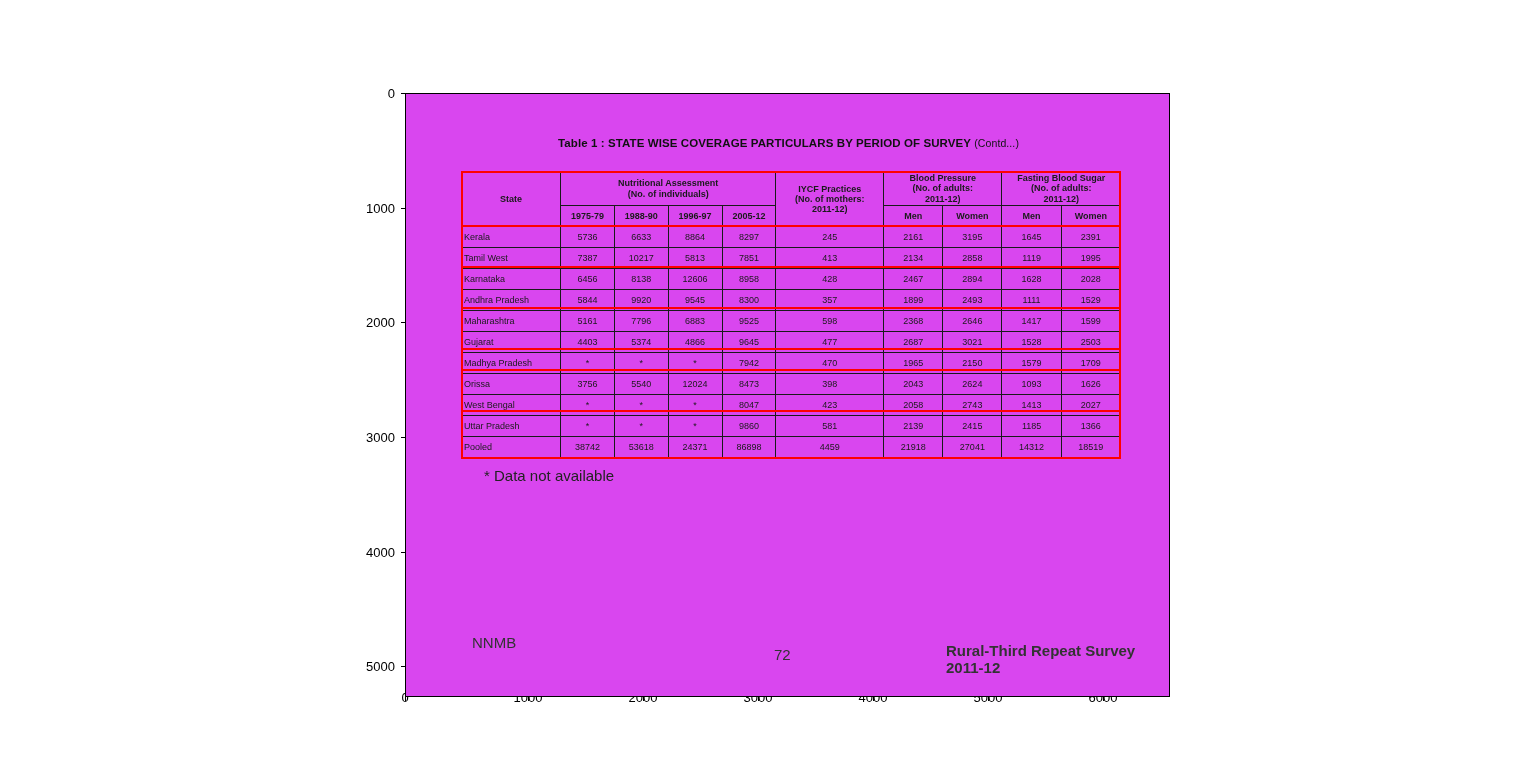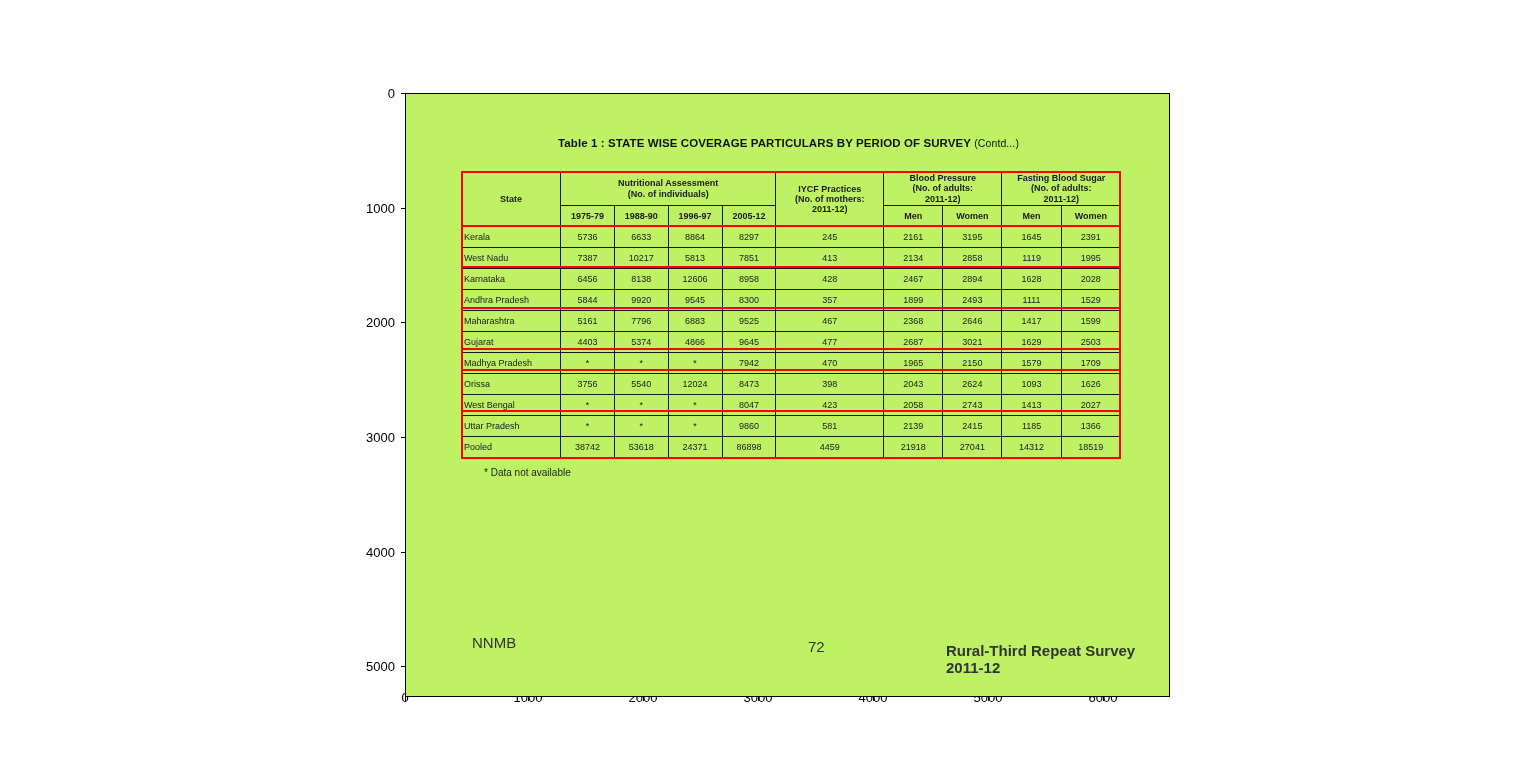--- a/index.html
+++ b/index.html
@@ -23,21 +23,21 @@
   }
 
   #axes-frame {
     position: absolute;
     left: 405px;
     top: 93px;
     width: 765px;
     height: 604px;
     border: 1px solid #000000;
     box-sizing: border-box;
-    background: #bef264;
+    background: #d946ef;
     overflow: hidden;
   }
 
   .ytick-wrap {
     position: absolute;
     width: 60px;
     text-align: right;
     font-size: 13px;
     color: #000;
   }
@@ -147,35 +147,35 @@
   .col-state  { width: 92px; }
   .col-na     { width: 50px; }
   .col-iycf   { width: 100px; }
   .col-bp     { width: 55px; }
   .col-fbs    { width: 55px; }
 
   #footnote {
     position: absolute;
     left: 78px;
     top: 373px;
-    font-size: 10px;
+    font-size: 15px;
     color: #222;
   }
 
   #page-footer {
     position: absolute;
     left: 0;
     top: 540px;
     width: 765px;
     height: 14px;
     font-size: 15px;
     color: #333;
   }
   #footer-left  { position: absolute; left: 66px;  top: 0; }
-  #footer-mid   { position: absolute; left: 368px; top: 4px; margin-left: 34px; }
+  #footer-mid   { position: absolute; left: 368px; top: 12px; }
   #footer-right { position: absolute; left: 540px; top: 8px; font-weight: bold; }
 </style>
 </head>
 <body>
 
 <div id="figure">
 
   <div class="ytick-wrap" style="left:335px; top:86px;">0</div>
   <div class="ytick-wrap" style="left:335px; top:201px;">1000</div>
   <div class="ytick-wrap" style="left:335px; top:315px;">2000</div>
@@ -268,21 +268,21 @@
               <td class="num">6633</td>
               <td class="num">8864</td>
               <td class="num">8297</td>
               <td class="num">245</td>
               <td class="num">2161</td>
               <td class="num">3195</td>
               <td class="num">1645</td>
               <td class="num">2391</td>
             </tr>
             <tr>
-              <td class="state-cell">West Nadu</td>
+              <td class="state-cell">Tamil West</td>
               <td class="num">7387</td>
               <td class="num">10217</td>
               <td class="num">5813</td>
               <td class="num">7851</td>
               <td class="num">413</td>
               <td class="num">2134</td>
               <td class="num">2858</td>
               <td class="num">1119</td>
               <td class="num">1995</td>
             </tr>
@@ -309,36 +309,36 @@
               <td class="num">2493</td>
               <td class="num">1111</td>
               <td class="num">1529</td>
             </tr>
             <tr>
               <td class="state-cell">Maharashtra</td>
               <td class="num">5161</td>
               <td class="num">7796</td>
               <td class="num">6883</td>
               <td class="num">9525</td>
-              <td class="num">467</td>
+              <td class="num">598</td>
               <td class="num">2368</td>
               <td class="num">2646</td>
               <td class="num">1417</td>
               <td class="num">1599</td>
             </tr>
             <tr>
               <td class="state-cell">Gujarat</td>
               <td class="num">4403</td>
               <td class="num">5374</td>
               <td class="num">4866</td>
               <td class="num">9645</td>
               <td class="num">477</td>
               <td class="num">2687</td>
               <td class="num">3021</td>
-              <td class="num">1629</td>
+              <td class="num">1528</td>
               <td class="num">2503</td>
             </tr>
             <tr>
               <td class="state-cell">Madhya Pradesh</td>
               <td class="num">*</td>
               <td class="num">*</td>
               <td class="num">*</td>
               <td class="num">7942</td>
               <td class="num">470</td>
               <td class="num">1965</td>

